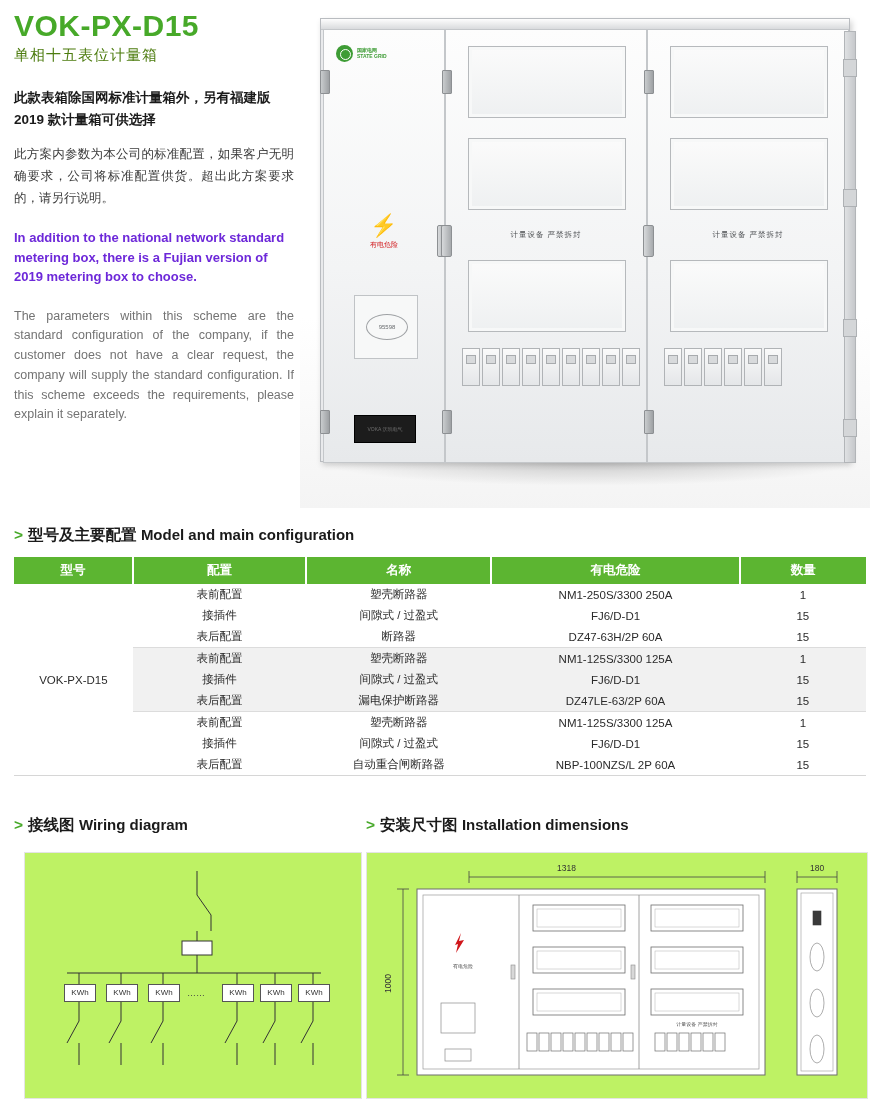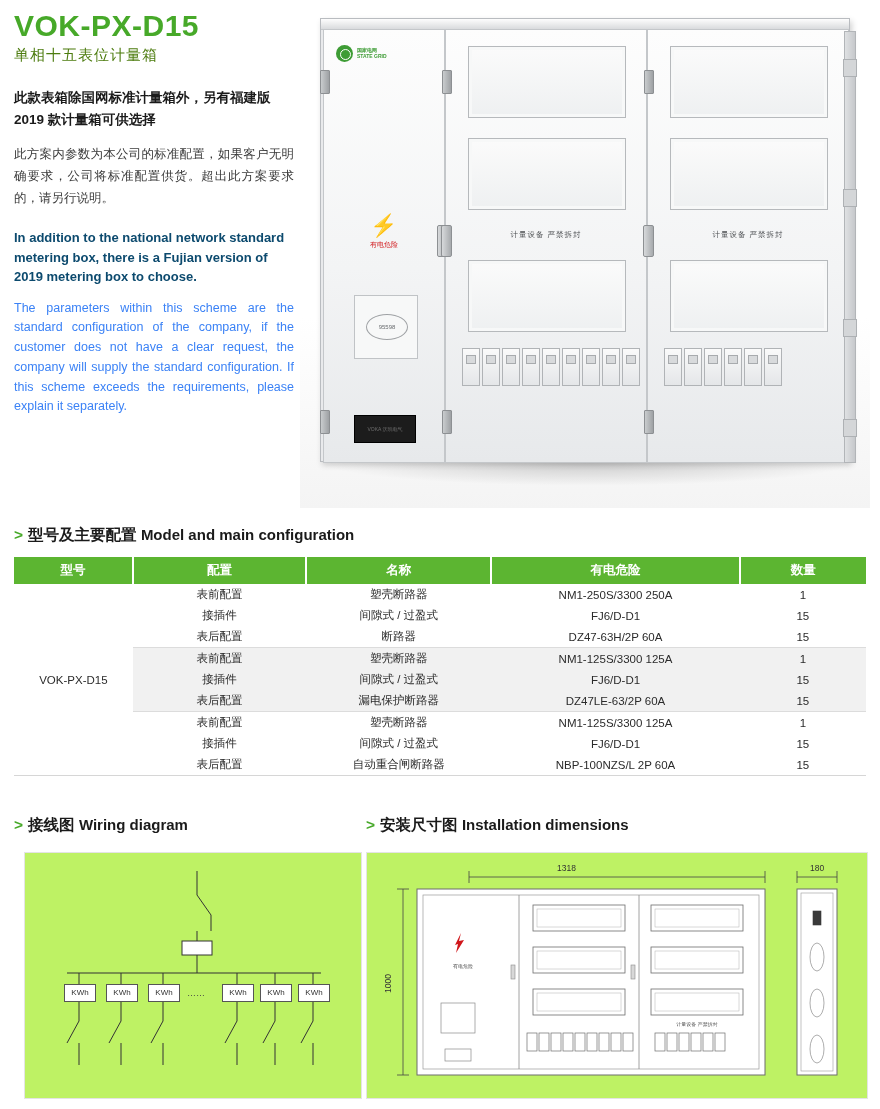--- a/index.html
+++ b/index.html
@@ -54,27 +54,27 @@
     font-size: 12.5px;
     line-height: 1.75;
     margin: 0 0 18px 0;
     color: #3a3a3a;
     text-align: justify;
   }
   .intro-bold-en {
     font-size: 13px;
     font-weight: bold;
     line-height: 1.5;
-    margin: 0 0 12px 0;
-    color: #0c4a6e;
+    margin: 0 0 20px 0;
+    color: #6d28d9;
   }
   .intro-en {
     font-size: 12.5px;
     line-height: 1.58;
-    color: #3b82f6;
+    color: #737373;
     text-align: justify;
     margin: 0;
   }
 
   
   .photo {
     position: absolute;
     left: 300px;
     top: 8px;
     width: 570px;

